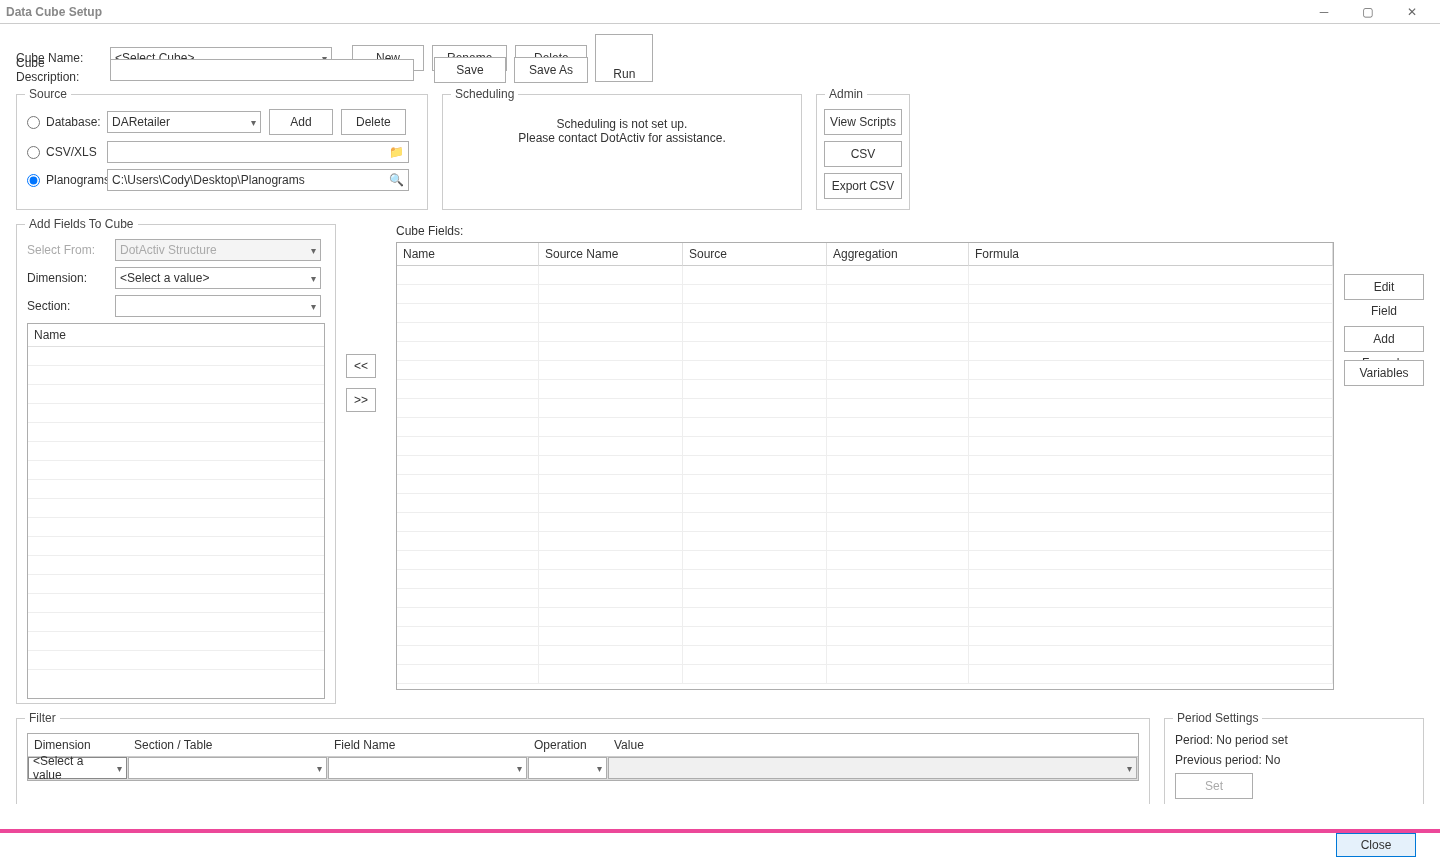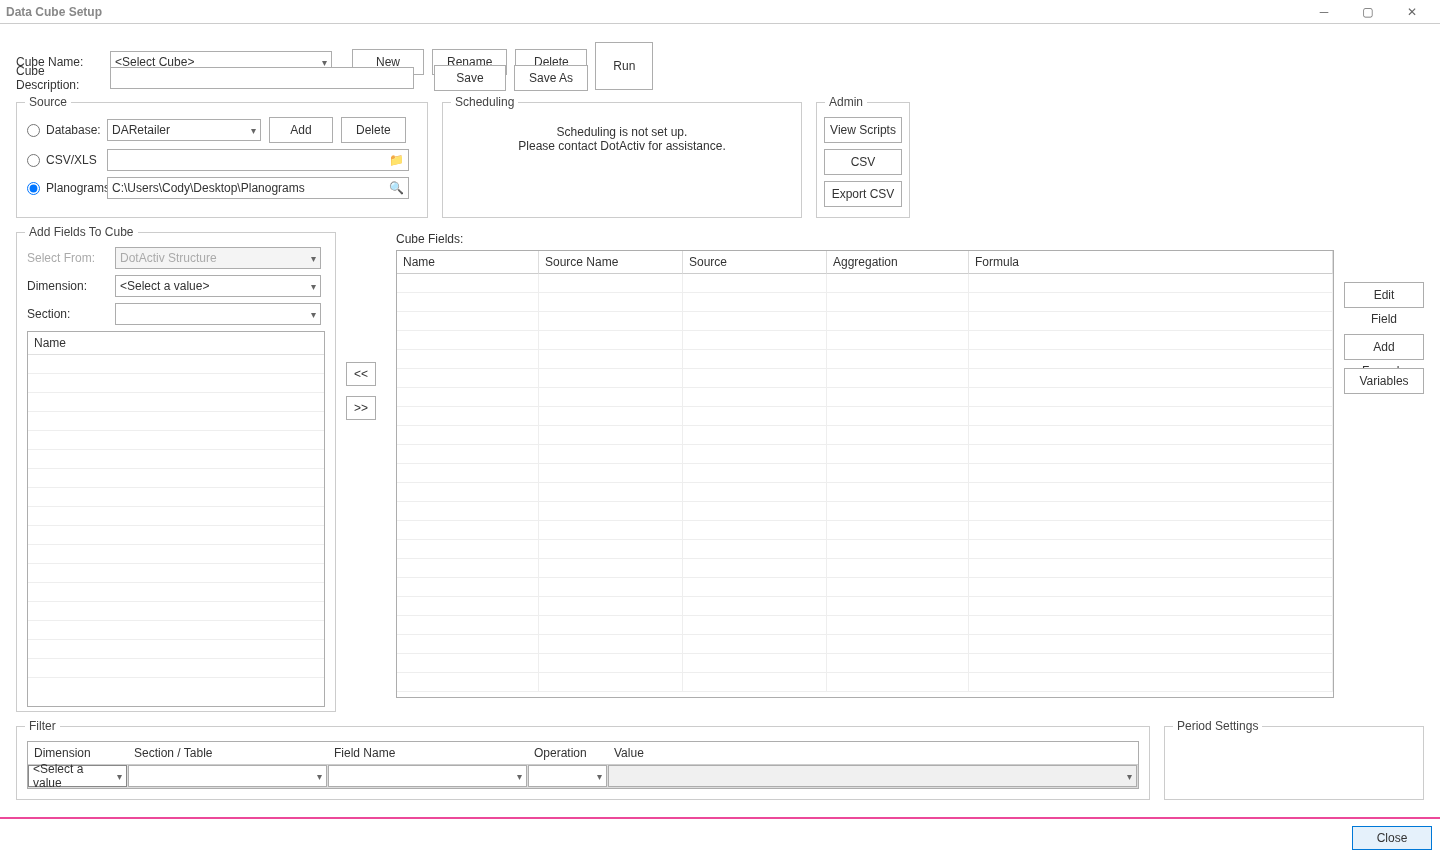--- a/index.html
+++ b/index.html
@@ -5,21 +5,21 @@
 * { box-sizing: border-box; font-family: "Segoe UI", Tahoma, sans-serif; font-size: 12px; }
 body { margin: 0; background: #fff; color: #333; }
 .titlebar { height: 24px; display: flex; align-items: center; padding: 0 6px; border-bottom: 1px solid #ccc; color: #888; }
 .titlebar .title { flex: 1; font-weight: bold; }
 .win-btn { width: 44px; height: 24px; display: flex; align-items: center; justify-content: center; color: #666; }
 .content { position: relative; padding: 10px 16px 56px 16px; height: 780px; overflow-y: scroll; }
 .row { display: flex; align-items: center; gap: 8px; margin-bottom: 6px; }
 .lbl { width: 86px; color: #333; }
 .lbl-disabled { color: #aaa; }
 .btn { height: 26px; padding: 0 14px; background: #fff; border: 1px solid #adadad; min-width: 72px; text-align: center; line-height: 24px; cursor: default; }
-.btn-big { height: 48px; width: 58px; display: flex; align-items: center; justify-content: center; border: 1px solid #adadad; margin-top: 8px; }
+.btn-big { height: 48px; width: 58px; display: flex; align-items: flex-end; justify-content: center; border: 1px solid #adadad; }
 .select, .input { height: 22px; border: 1px solid #adadad; background: #fff; padding: 0 4px; display: flex; align-items: center; justify-content: space-between; gap: 4px; }
 .select .caret { color: #666; font-size: 10px; }
 .select-disabled { background: #f4f4f4; color: #aaa; }
 .group { border: 1px solid #ccc; position: relative; padding: 14px 10px 10px 10px; }
 .group-title { position: absolute; top: -8px; left: 8px; background: #fff; padding: 0 4px; color: #444; }
 .top-groups { display: flex; gap: 14px; margin-top: 10px; }
 .radio { display: inline-flex; align-items: center; gap: 6px; }
 .radio input { margin: 0; }
 .fields-area { display: flex; gap: 10px; margin-top: 14px; }
 .left-col { width: 320px; }
@@ -36,21 +36,21 @@
 .tbody > div > div { border-right: 1px solid #eee; border-bottom: 1px solid #eee; }
 .col-name { width: 142px; } .col-src { width: 144px; } .col-source { width: 144px; } .col-agg { width: 142px; } .col-formula { flex: 1; }
 .side-btns { width: 80px; display: flex; flex-direction: column; gap: 8px; margin-top: 50px; }
 .bottom-area { display: flex; gap: 14px; margin-top: 14px; }
 .filter-group { flex: 1; }
 .filter-table .thead > div, .filter-table .tbody > div > div { border-right: none; }
 .filter-table { border: 1px solid #adadad; }
 .filter-row { display: flex; }
 .filter-row > div { border-right: 1px solid #ddd; border-bottom: 1px solid #ddd; padding: 0; }
 .fcol-dim { width: 100px; } .fcol-sec { width: 200px; } .fcol-field { width: 200px; } .fcol-op { width: 80px; } .fcol-val { flex: 1; }
-.footer { position: fixed; bottom: 0; left: 0; right: 0; height: 40px; border-top: 2px solid #ec4899; background: #fff; display: flex; align-items: center; justify-content: flex-end; padding: 0 8px; }
+.footer { position: fixed; bottom: 0; left: 0; right: 0; height: 28px; border-top: 4px solid #ec4899; background: #fff; display: flex; align-items: center; justify-content: flex-end; padding: 0 24px; }
 .close-btn { width: 80px; height: 24px; border: 1px solid #0078d7; background: #e5f1fb; text-align: center; line-height: 22px; }
 .pathbox { position: relative; }
 .path-icon { position: absolute; right: 4px; top: 3px; color: #555; }
 .disabled-input { background: #f0f0f0; }
 </style>
 </head>
 <body>
 
 <div class="titlebar">
   <span class="title">Data Cube Setup</span>
@@ -412,20 +412,25 @@
                 <span></span>
                 <span class="caret">▾</span>
               </div>
             </div>
         </div>
       </div>
     </div>
 
     <div class="group" style="width:260px">
       <span class="group-title">Period Settings</span>
+      <div style="display:flex;flex-direction:column;gap:6px">
+        <span>Period: No period set</span>
+        <span>Previous period:  No</span>
+        <div class="btn" style="width:78px;min-width:78px;color:#aaa">Set Period</div>
+      </div>
     </div>
   </div>
 
 </div>
 
 <div class="footer">
   <div class="close-btn">Close</div>
 </div>
 
 </body></html>

